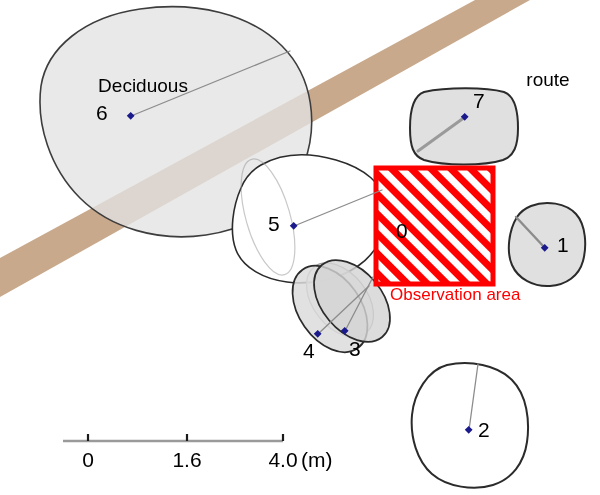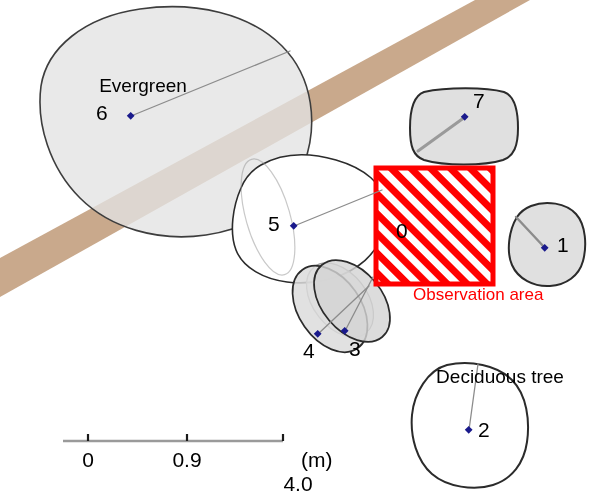--- a/index.html
+++ b/index.html
@@ -139,40 +139,40 @@
 
     <g stroke="#9a9a9a" stroke-width="2.4">
       <line x1="63" y1="441" x2="283" y2="441"></line>
       <line x1="88" y1="434" x2="88" y2="441" stroke="#1a1a1a" stroke-width="2.2"></line>
       <line x1="187" y1="434" x2="187" y2="441" stroke="#1a1a1a" stroke-width="2.2"></line>
       <line x1="283" y1="434" x2="283" y2="441" stroke="#1a1a1a" stroke-width="2.2"></line>
     </g>
   </svg>
 
   <div class="lbl lbl-center caption-main" style="left:143px; top:32px;">
-    <div>Evergreen</div>
+    <div>Deciduous</div>
   </div>
 
   <div class="lbl lbl-center caption-main" style="left:548px; top:26px;">
+    <div>route</div>
   </div>
 
   <div class="lbl lbl-center caption-main" style="left:500px; top:323px;">
-    <div>Deciduous tree</div>
   </div>
 
-  <div class="lbl lbl-left caption-red" style="left:390px; top:285px;margin-left:23px;">Observation area</div>
+  <div class="lbl lbl-left caption-red" style="left:390px; top:285px;">Observation area</div>
 
   <div class="lbl lbl-left tree-num" style="left:396px; top:219px;">0</div>
 
   <div class="lbl lbl-left tree-num" style="left:96px;  top:101px;">6</div>
   <div class="lbl lbl-left tree-num" style="left:268px; top:212px;">5</div>
   <div class="lbl lbl-left tree-num" style="left:473px; top:89px;">7</div>
   <div class="lbl lbl-left tree-num" style="left:557px; top:233px;">1</div>
   <div class="lbl lbl-left tree-num" style="left:478px; top:418px;">2</div>
   <div class="lbl lbl-left tree-num" style="left:349px; top:337px;">3</div>
   <div class="lbl lbl-left tree-num" style="left:303px; top:339px;">4</div>
 
   <div class="lbl lbl-center scale-num" style="left:88px;  top:448px;">0</div>
-  <div class="lbl lbl-center scale-num" style="left:187px; top:448px;">0.9</div>
-  <div class="lbl lbl-center scale-num" style="left:298px; top:448px;margin-top:24px;">4.0</div>
+  <div class="lbl lbl-center scale-num" style="left:187px; top:448px;">1.6</div>
+  <div class="lbl lbl-center scale-num" style="left:283px; top:448px;">4.0</div>
   <div class="lbl lbl-left scale-num" style="left:301px; top:448px;">(m)</div>
 
 </div>
 
 </body></html>

